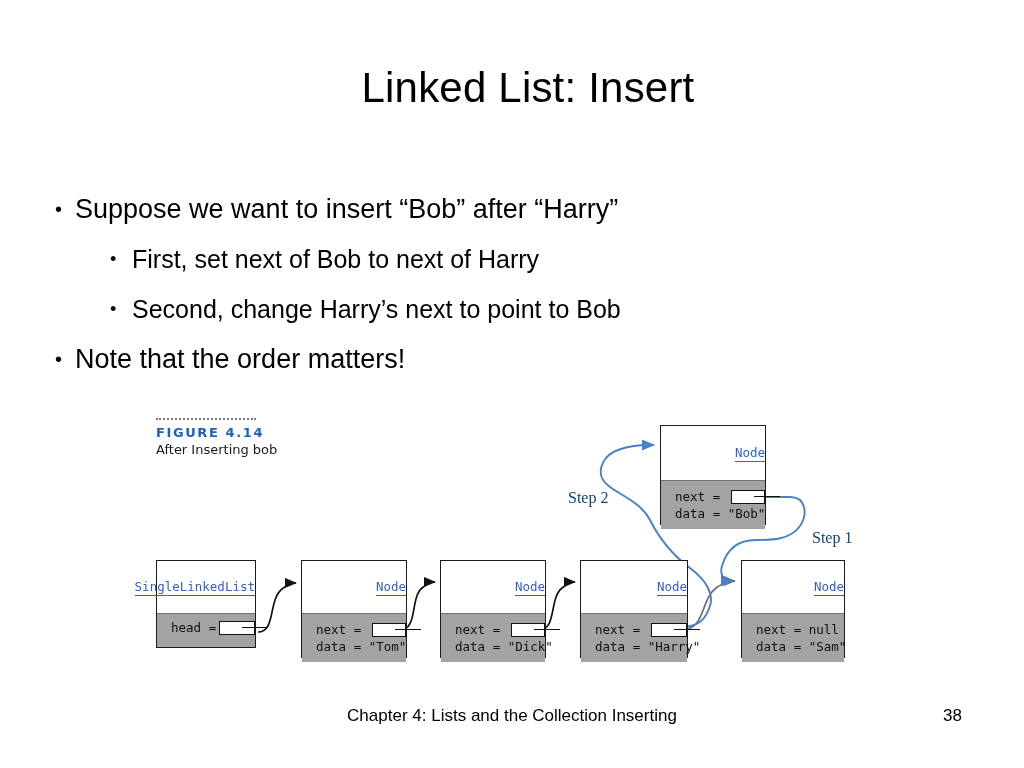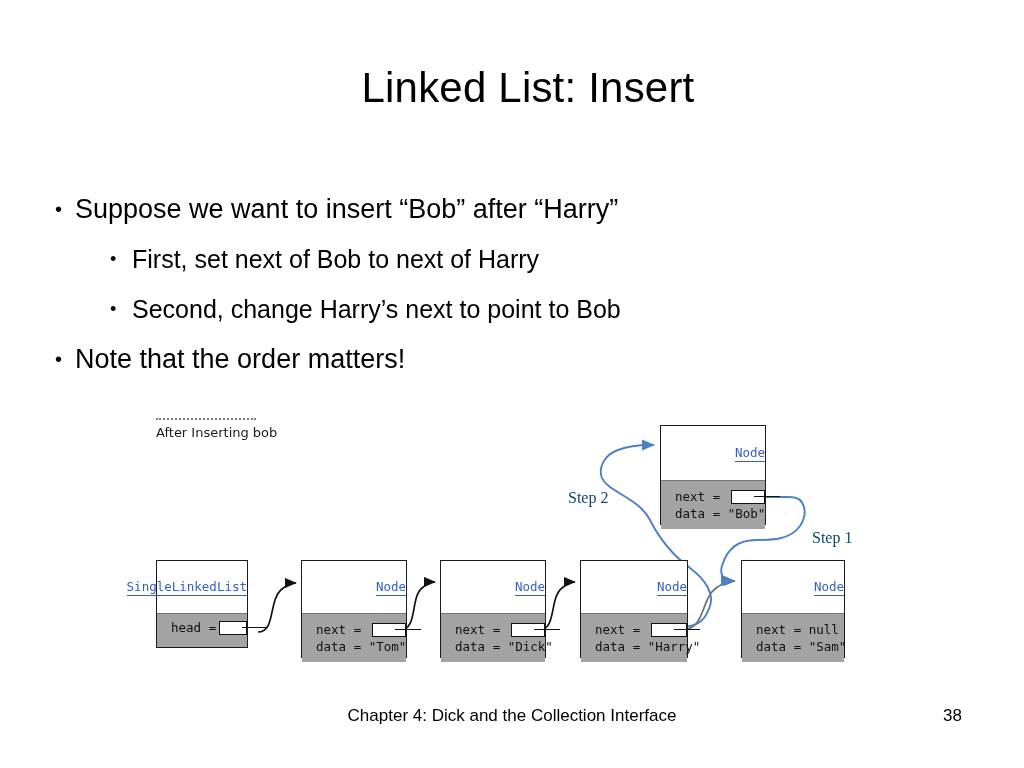--- a/index.html
+++ b/index.html
@@ -155,21 +155,21 @@
     content: "";
     position: absolute;
     left: 22px;
     top: 5px;
     width: 26px;
     height: 1.6px;
     background: #111;
   }
 
   
-  #box-list    { left:156px; top:560px; width:92px; height:88px; }
+  #box-list    { left:156px; top:560px; width:100px; height:88px; }
   #box-list .head { height: 52px; }
   #box-list .body { height: 34px; padding-top: 5px; }
 
   #box-tom     { left:301px; top:560px; width:106px; height:98px; }
   #box-dick    { left:440px; top:560px; width:106px; height:98px; }
   #box-harry   { left:580px; top:560px; width:108px; height:98px; }
   #box-sam     { left:741px; top:560px; width:104px; height:98px; }
   #box-bob     { left:660px; top:425px; width:106px; height:100px; }
   #box-bob .head { height: 54px; }
 
@@ -221,20 +221,21 @@
     <span class="bullet-text">Second, change Harry’s next to point to Bob</span>
   </div>
   <div class="bullet lvl1">
     <span class="bullet-dot">•</span>
     <span class="bullet-text">Note that the order matters!</span>
   </div>
 </div>
 
 <div id="figure-caption">
   <div id="figure-rule"></div>
+  <div id="figure-number">FIGURE 4.14</div>
   <div id="figure-subtitle">After Inserting bob</div>
 </div>
 
 <div id="diagram">
   <svg width="1024" height="768" viewBox="0 0 1024 768" xmlns="http://www.w3.org/2000/svg">
     <defs>
       <marker id="arrowBlack" markerWidth="8" markerHeight="8" refX="6.5" refY="3" orient="auto">
         <path d="M0,0 L7,3 L0,6 z" fill="#111"></path>
       </marker>
       <marker id="arrowBlue" markerWidth="8" markerHeight="8" refX="6.5" refY="3" orient="auto">
@@ -350,14 +351,14 @@
     <div class="field">
       <span>data = </span>
       <span>"Bob"</span>
     </div>
   </div>
 </div>
 
 <div class="step-label" id="step-2-label">Step 2</div>
 <div class="step-label" id="step-1-label">Step 1</div>
 
-<div id="footer-text">Chapter 4: Dick and the Collection Interface</div>
+<div id="footer-text">Chapter 4: Lists and the Collection Inserting</div>
 <div id="footer-page">38</div>
 
 </body></html>

